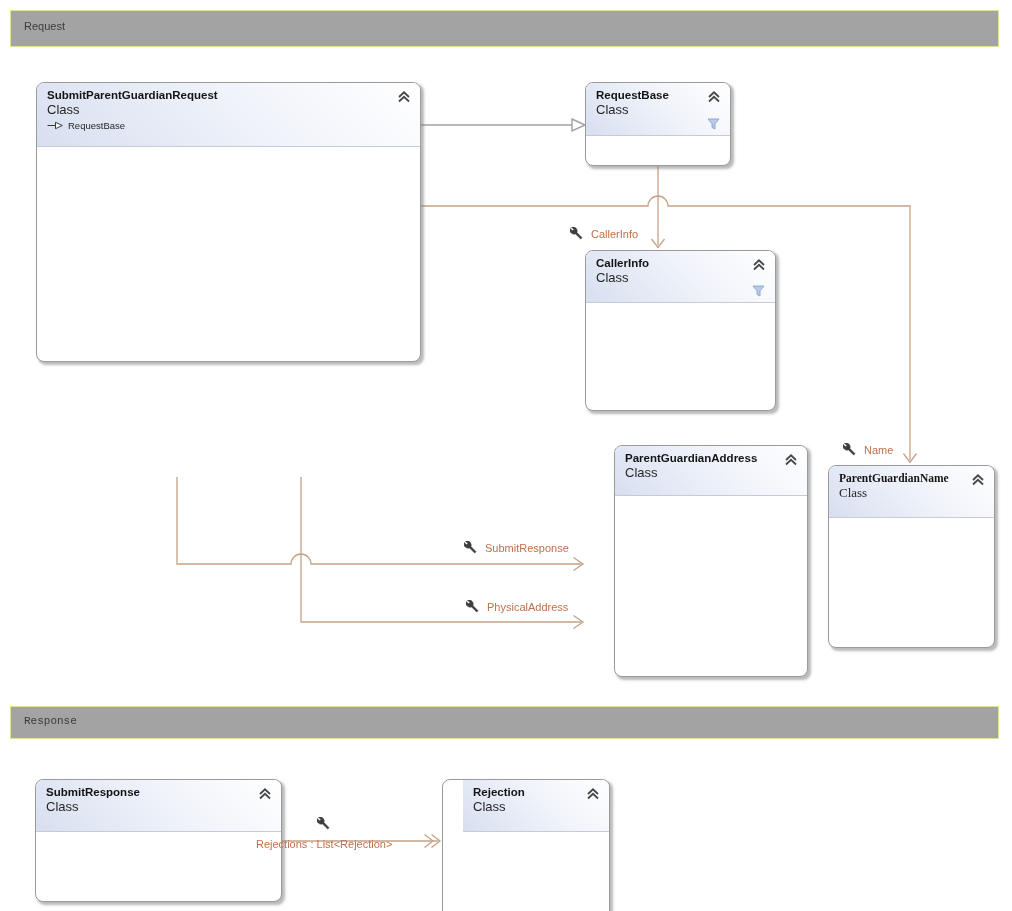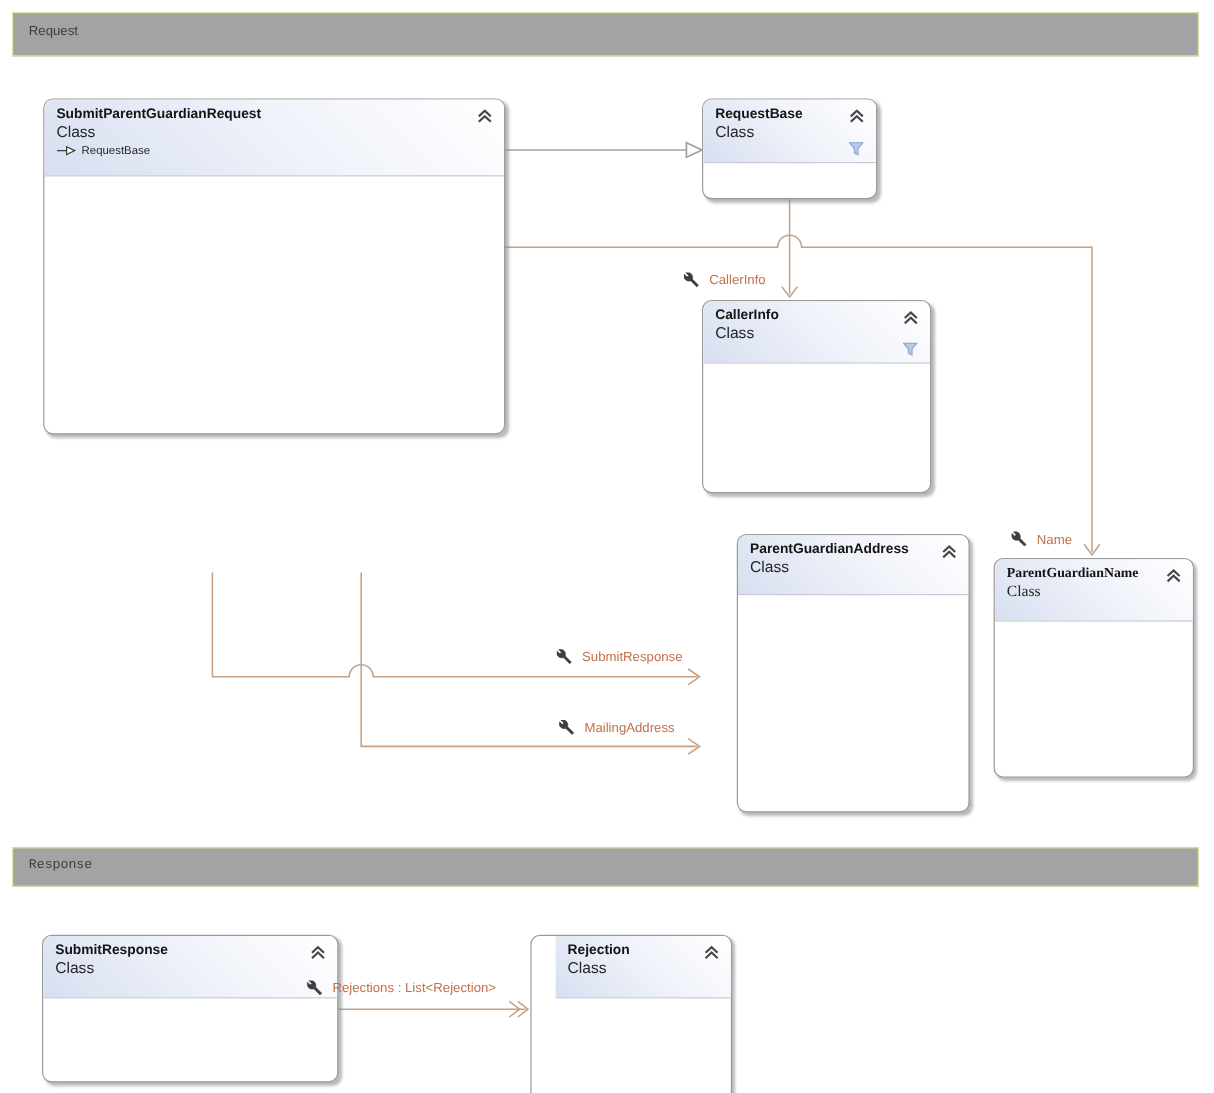--- a/index.html
+++ b/index.html
@@ -187,23 +187,23 @@
     <svg class="wrench" width="14" height="14" viewBox="0 0 16 16">
       <path d="M13.8 12.2 L8 6.4 C8.6 4.6 8.1 2.6 6.7 1.2 C5.3 -0.2 3.3 -0.6 1.6 0.1 L4.4 2.9 L2.9 4.4 L0.1 1.6 C-0.6 3.3 -0.2 5.3 1.2 6.7 C2.6 8.1 4.6 8.6 6.4 8 L12.2 13.8 Z" fill="#3e3e3e" stroke="#3e3e3e" stroke-width="0.6" stroke-linejoin="round"></path>
     </svg>
     <span>SubmitResponse</span>
   </div>
 
   <div class="assoc-label" style="left:466px;top:600px;">
     <svg class="wrench" width="14" height="14" viewBox="0 0 16 16">
       <path d="M13.8 12.2 L8 6.4 C8.6 4.6 8.1 2.6 6.7 1.2 C5.3 -0.2 3.3 -0.6 1.6 0.1 L4.4 2.9 L2.9 4.4 L0.1 1.6 C-0.6 3.3 -0.2 5.3 1.2 6.7 C2.6 8.1 4.6 8.6 6.4 8 L12.2 13.8 Z" fill="#3e3e3e" stroke="#3e3e3e" stroke-width="0.6" stroke-linejoin="round"></path>
     </svg>
-    <span>MailingAddress</span>
-  </div>
-
-  <div class="assoc-label" style="left:256px;top:817px;">
+    <span>PhysicalAddress</span>
+  </div>
+
+  <div class="assoc-label" style="left:256px;top:817px;flex-direction:column;">
     <svg class="wrench" width="14" height="14" viewBox="0 0 16 16">
       <path d="M13.8 12.2 L8 6.4 C8.6 4.6 8.1 2.6 6.7 1.2 C5.3 -0.2 3.3 -0.6 1.6 0.1 L4.4 2.9 L2.9 4.4 L0.1 1.6 C-0.6 3.3 -0.2 5.3 1.2 6.7 C2.6 8.1 4.6 8.6 6.4 8 L12.2 13.8 Z" fill="#3e3e3e" stroke="#3e3e3e" stroke-width="0.6" stroke-linejoin="round"></path>
     </svg>
     <span>Rejections : List&lt;Rejection&gt;</span>
   </div>
 
 </div>
 
 </body></html>

